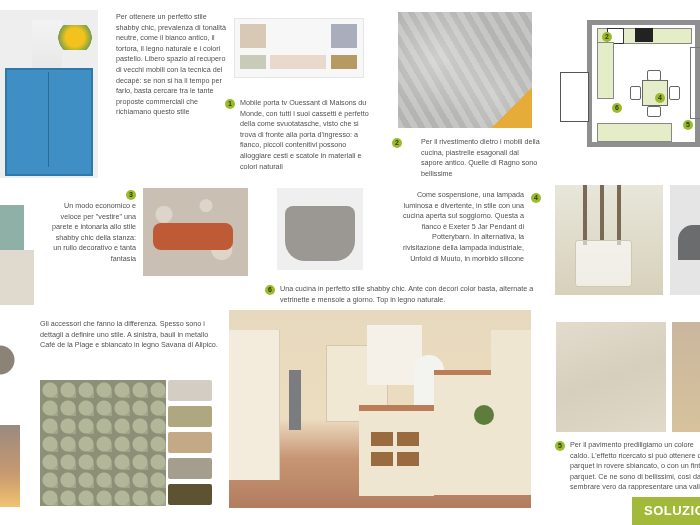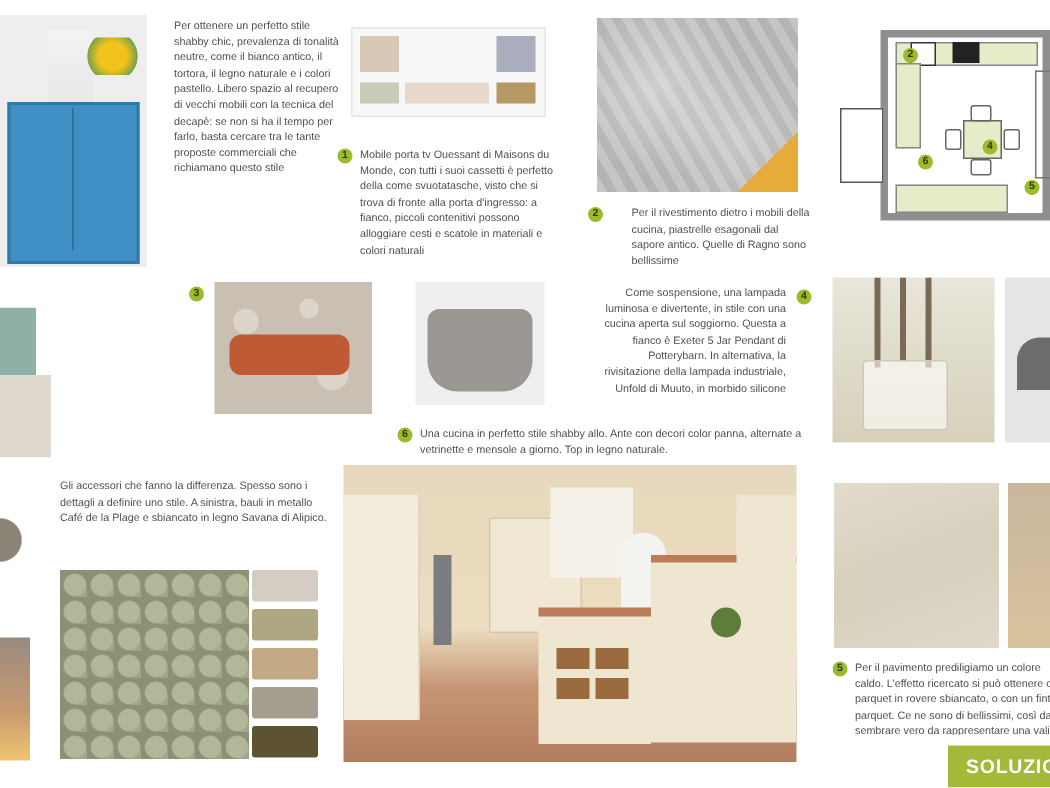--- a/index.html
+++ b/index.html
@@ -68,20 +68,21 @@
   <span class="badge" style="position:absolute;left:123px;top:100px;">5</span>
 </div>
 
 <div class="img" style="left:0;top:205px;width:34px;height:100px;">
   <div style="position:absolute;left:0;top:0;width:24px;height:50px;background:#8fb0a6;"></div>
   <div style="position:absolute;left:0;top:45px;width:34px;height:55px;background:#e0d9cd;"></div>
 </div>
 
 <div class="abs txt right" style="left:48px;top:190px;width:88px;">
   <span class="badge" style="margin-bottom:1px;">3</span>
+  <span style="display:block;">Un modo economico e veloce per "vestire" una parete e intonarla allo stile shabby chic della stanza: un rullo decorativo e tanta fantasia</span>
 </div>
 
 <div class="img" style="left:143px;top:188px;width:105px;height:88px;background:#c9bfb2;">
   <div style="position:absolute;inset:0;background:radial-gradient(circle at 20% 30%,#ddd5ca 0 8px,transparent 9px),radial-gradient(circle at 75% 70%,#ddd5ca 0 10px,transparent 11px),radial-gradient(circle at 60% 20%,#ddd5ca 0 6px,transparent 7px);"></div>
   <div style="position:absolute;left:10px;top:35px;width:80px;height:27px;background:#bf5a36;border-radius:8px;"></div>
 </div>
 
 <div class="img" style="left:277px;top:188px;width:86px;height:82px;background:#efefef;">
   <div style="position:absolute;left:8px;top:18px;width:70px;height:55px;background:#9b9792;border-radius:8px 8px 20px 20px;"></div>
 </div>
@@ -95,21 +96,21 @@
   <div style="position:absolute;left:62px;top:0;width:4px;height:60px;background:#7a6a55;"></div>
   <div style="position:absolute;left:20px;top:55px;width:55px;height:45px;background:rgba(255,255,255,.6);border:1px solid #cfc9b3;border-radius:3px;"></div>
 </div>
 
 <div class="img" style="left:670px;top:185px;width:30px;height:110px;background:#e5e5e5;">
   <div style="position:absolute;left:8px;top:40px;width:30px;height:35px;background:#6a6c6e;border-radius:15px 0 0 0;"></div>
 </div>
 
 <div class="abs txt" style="left:265px;top:284px;width:280px;">
   <span class="badge" style="float:left;margin:1px 5px 10px 0;">6</span>
-  <span style="display:block;margin-left:15px;">Una cucina in perfetto stile shabby allo. Ante con decori color panna, alternate a vetrinette e mensole a giorno. Top in legno naturale.</span>
+  <span style="display:block;margin-left:15px;">Una cucina in perfetto stile shabby chic. Ante con decori color basta, alternate a vetrinette e mensole a giorno. Top in legno naturale.</span>
 </div>
 
 <div class="abs txt" style="left:40px;top:319px;width:185px;">Gli accessori che fanno la differenza. Spesso sono i dettagli a definire uno stile. A sinistra, bauli in metallo Café de la Plage e sbiancato in legno Savana di Alipico.</div>
 
 <div class="img" style="left:0;top:335px;width:15px;height:50px;background:radial-gradient(circle at 0 50%,#8b8376 0 14px,#fff 15px);"></div>
 
 <div class="img" style="left:0;top:425px;width:20px;height:82px;background:linear-gradient(#9a8a80,#c89a70 60%,#f0c470);"></div>
 
 <div class="img" style="left:40px;top:380px;width:126px;height:126px;background:radial-gradient(circle at 10px 10px,#b2b79a 0 7px,transparent 8px) 0 0/18px 18px,radial-gradient(circle at 19px 19px,#a1a68a 0 7px,transparent 8px) 0 0/18px 18px,#8e8f77;"></div>
 

